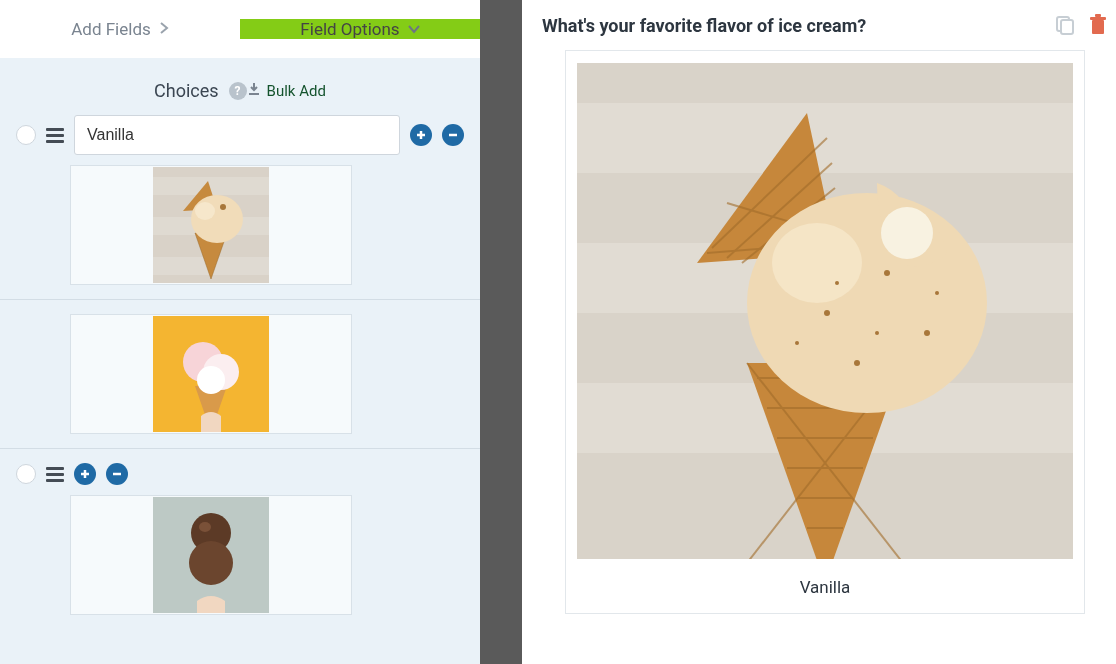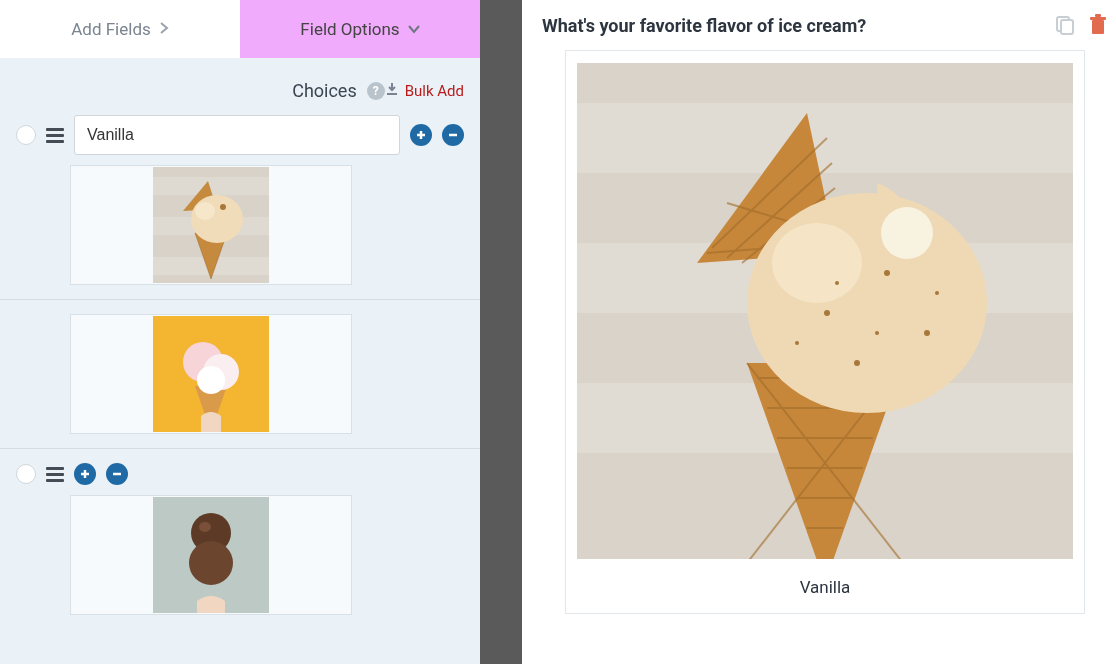--- a/index.html
+++ b/index.html
@@ -18,39 +18,40 @@
     width: 480px;
     height: 100%;
     background: #eaf2f8;
     display: flex;
     flex-direction: column;
   }
   .tabs {
     display: flex;
     height: 58px;
     background: #fff;
+    align-items: center;
   }
   .tab {
     flex: 1;
     display: flex;
     align-items: center;
     justify-content: center;
     gap: 8px;
     font-size: 17px;
     color: #7a8490;
     cursor: pointer;
   }
   .tab.inactive { background: #ffffff; }
-  .tab.active   { background: #f0abfc; color: #444; }
+  .tab.active   { background: #84cc16; color: #444; }
   .tab .chev { font-size: 15px; color: #9aa3ad; }
 
   .section-header {
     display: flex;
     align-items: center;
-    justify-content: flex-end;
+    justify-content: center;
     padding: 22px 16px 10px 16px;
   }
   .section-title {
     display: flex;
     align-items: center;
     gap: 10px;
     color: #3b4652;
     font-size: 18px;
   }
   .help-icon {
@@ -61,21 +62,21 @@
     font-size: 12px;
     font-weight: 700;
     display: inline-flex;
     align-items: center;
     justify-content: center;
   }
   .bulk-add {
     display: flex;
     align-items: center;
     gap: 6px;
-    color: #b91c1c;
+    color: #14532d;
     font-size: 15px;
     cursor: pointer;
   }
   .bulk-add svg { fill: #7a8490; }
 
   .choices { padding: 4px 16px 0 16px; overflow-y: auto; flex: 1; }
   .choice-block { margin-bottom: 8px; }
   .choice-row {
     display: flex;
     align-items: center;

